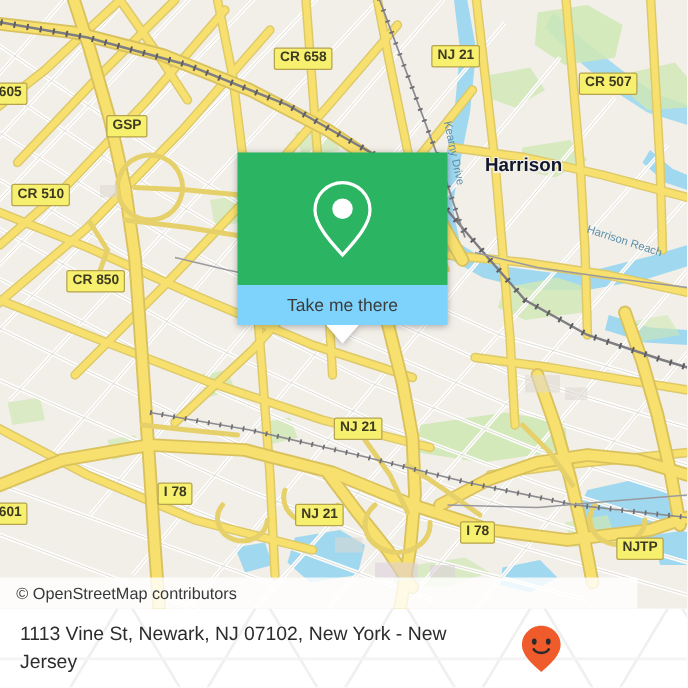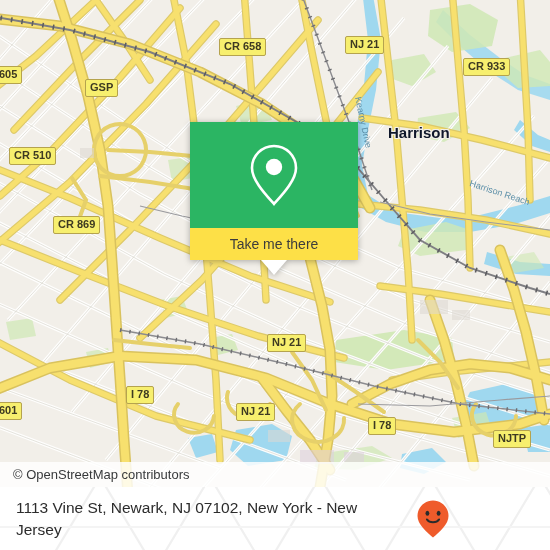--- a/index.html
+++ b/index.html
@@ -81,21 +81,21 @@
   }
   #popup-head {
     height: 106px;
     background: #2bb563;
     display: flex;
     align-items: center;
     justify-content: center;
   }
   #popup-foot {
     height: 32px;
-    background: #fde047;
+    background: #7dd3fc;
     display: flex;
     align-items: center;
     justify-content: center;
   }
   #popup-foot-label {
     font-size: 14px;
     color: #3c3c3c;
   }
   #popup-tail {
     position: absolute;
@@ -106,21 +106,21 @@
     border-left: 13px solid transparent;
     border-right: 13px solid transparent;
     border-top: 15px solid #ffffff;
   }
 
   
   #attribution {
     position: absolute;
     left: 0;
     top: 462px;
-    width: 550px;
+    width: 510px;
     height: 25px;
     background: rgba(255,255,255,0.82);
     display: flex;
     align-items: center;
   }
   #attribution-text {
     font-size: 13px;
     color: #37393b;
     padding-left: 13px;
   }
@@ -391,26 +391,26 @@
       </g>
     </svg>
 
     <div class="map-label place-label" style="left:388px; top:124px;">Harrison</div>
 
     <div class="map-label water-label" style="left:470px; top:178px; transform:rotate(18deg); transform-origin:left center;">Harrison Reach</div>
 
     <div class="map-label water-label" style="left:358px; top:92px; transform:rotate(78deg); transform-origin:left center;">Kearny Drive</div>
 
     <div class="shield" style="left:-6px;  top:66px;">605</div>
-    <div class="shield" style="left:85px;  top:79px;">GSP</div>
+    <div class="shield" style="left:85px;  top:92px;">GSP</div>
     <div class="shield" style="left:219px; top:38px;">CR 658</div>
     <div class="shield" style="left:345px; top:36px;">NJ 21</div>
-    <div class="shield" style="left:463px; top:58px;">CR 933</div>
+    <div class="shield" style="left:463px; top:58px;">CR 507</div>
     <div class="shield" style="left:9px;   top:147px;">CR 510</div>
-    <div class="shield" style="left:53px;  top:216px;">CR 869</div>
+    <div class="shield" style="left:53px;  top:216px;">CR 850</div>
     <div class="shield" style="left:165px; top:238px;margin-left:28px;">CR</div>
     <div class="shield" style="left:267px; top:334px;">NJ 21</div>
     <div class="shield" style="left:126px; top:386px;">I 78</div>
     <div class="shield" style="left:-6px;  top:402px;">601</div>
     <div class="shield" style="left:236px; top:403px;">NJ 21</div>
     <div class="shield" style="left:368px; top:417px;">I 78</div>
     <div class="shield" style="left:493px; top:386px;margin-top:44px;">NJTP</div>
 
     <div id="popup">
       <div id="popup-head">

